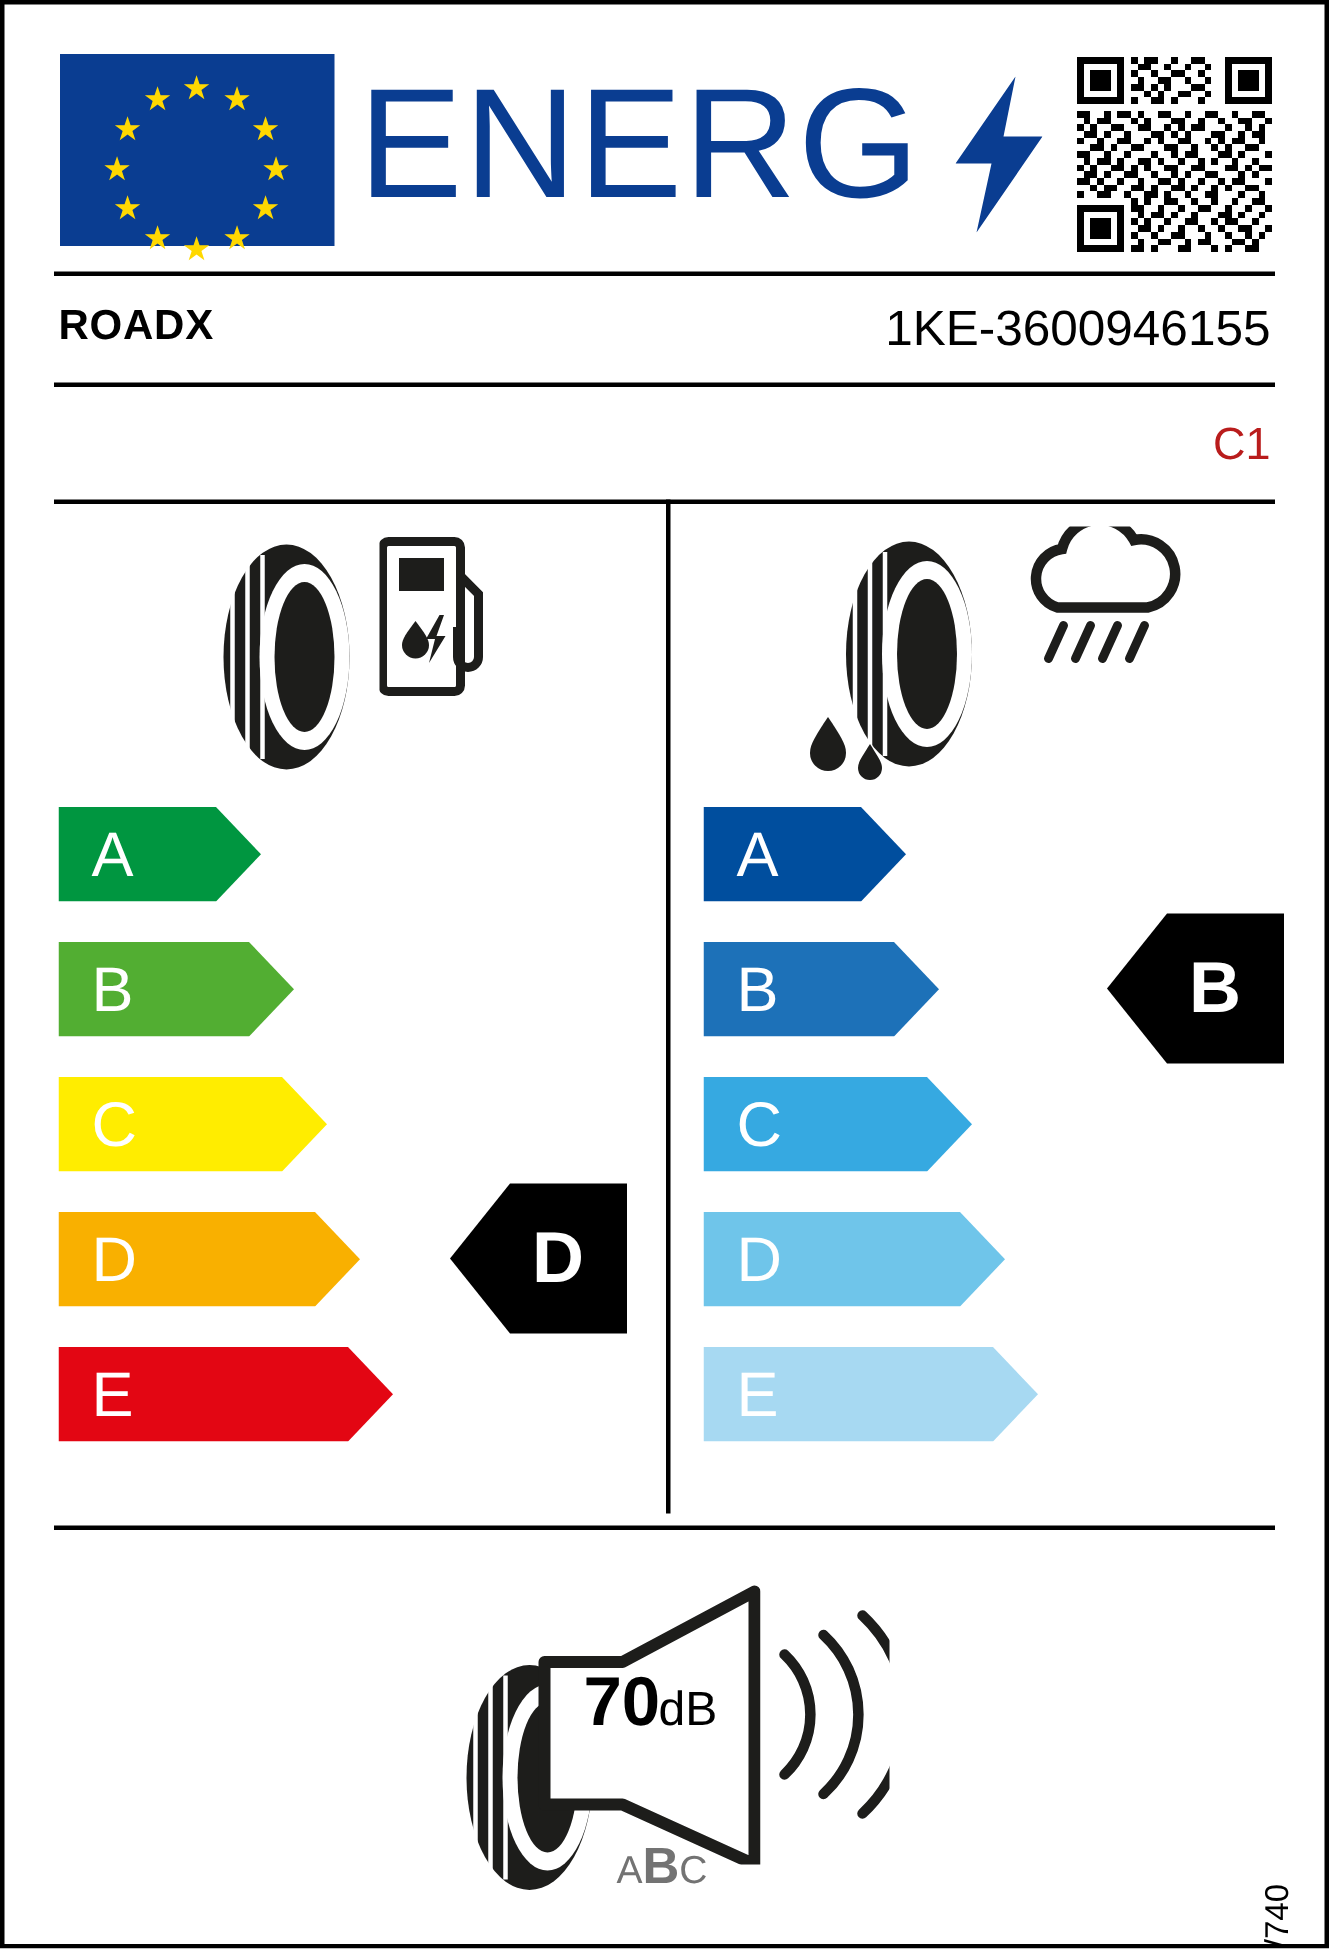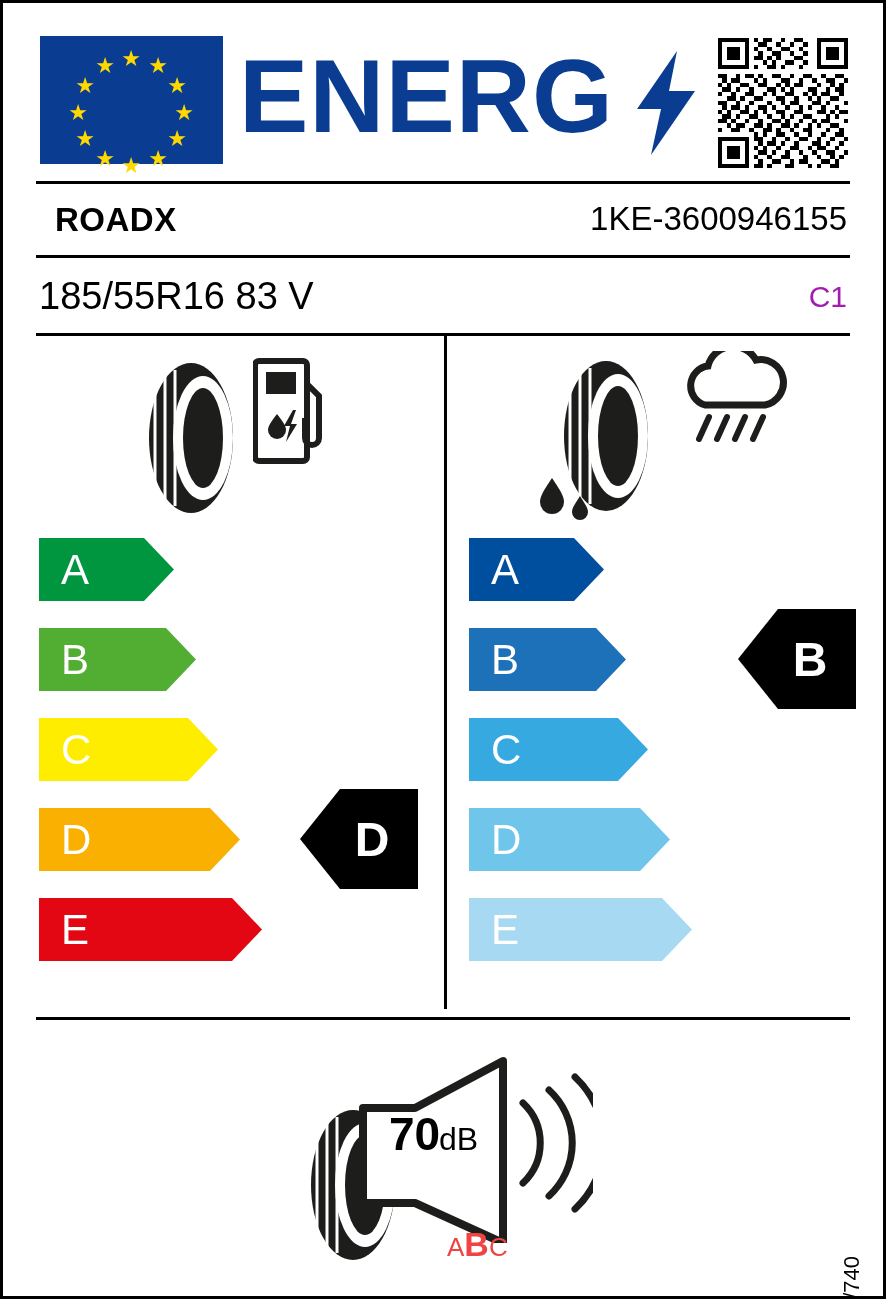--- a/index.html
+++ b/index.html
@@ -34,21 +34,21 @@
   }
   .energ-wrap {
     position: absolute;
     left: 236px; top: 40px;
     width: 460px; height: 115px;
   }
   .energ-text {
     position: absolute;
     left: 0; top: -6px;
     font-size: 104px;
-    font-weight: bold;
+    font-weight: normal;
     letter-spacing: 1px;
     color: #0a3d91;
     font-family: "Liberation Sans", sans-serif;
   }
   .bolt {
     position: absolute;
     left: 398px; top: 8px;
     width: 58px; height: 104px;
   }
   .qr {
@@ -67,44 +67,43 @@
   .vline {
     position: absolute;
     width: 3px;
     background: #000;
   }
 
   
   .brand {
     position: absolute;
     left: 36px; top: 198px;
-    font-size: 33px;
+    font-size: 28px;
     font-weight: bold;
     letter-spacing: 0.5px;
     color: #000;
-    margin-left: 16px;
   }
   .model {
     position: absolute;
     right: 36px; top: 197px;
     font-size: 33px;
     color: #000;
     text-align: right;
   }
   .size {
     position: absolute;
     left: 36px; top: 272px;
     font-size: 38px;
     color: #000;
   }
   .classcode {
     position: absolute;
     right: 36px; top: 277px;
     font-size: 30px;
-    color: #a21caf;
+    color: #b91c1c;
   }
 
   
   .grades { position: absolute; }
   .grade {
     position: absolute;
     height: 63px;
     display: block;
   }
   .grade .letter {
@@ -151,22 +150,21 @@
     margin-left: 16px;
   }
   .noise-db-unit {
     position: absolute;
     font-size: 32px;
     color: #000;
   }
   .noise-classes {
     position: absolute;
     font-size: 26px;
-    color: #ef4444;
-    margin-left: 36px;
+    color: #737373;
   }
   .noise-classes .sel {
     font-size: 34px;
     font-weight: bold;
   }
 
   .regref {
     position: absolute;
     right: 18px;
     bottom: 40px;
@@ -428,21 +426,20 @@
     </g>
   </svg>
 
   <div class="hline" style="top:178px;"></div>
 
   <div class="brand">ROADX</div>
   <div class="model">1KE-3600946155</div>
 
   <div class="hline" style="top:252px;"></div>
 
-  <div class="size">185/55R16 83 V</div>
   <div class="classcode">C1</div>
 
   <div class="hline" style="top:330px;"></div>
 
   <div class="vline" style="left:441px; top:330px; height:676px;"></div>
 
   <svg style="position:absolute; left:128px; top:355px; width:120px; height:160px;" viewBox="0 0 120 160">
     <ellipse cx="60" cy="80" rx="42" ry="75" fill="#1d1d1b"></ellipse>
     <ellipse cx="72" cy="80" rx="30" ry="62" fill="#fff"></ellipse>
     <ellipse cx="72" cy="80" rx="20" ry="50" fill="#1d1d1b"></ellipse>

